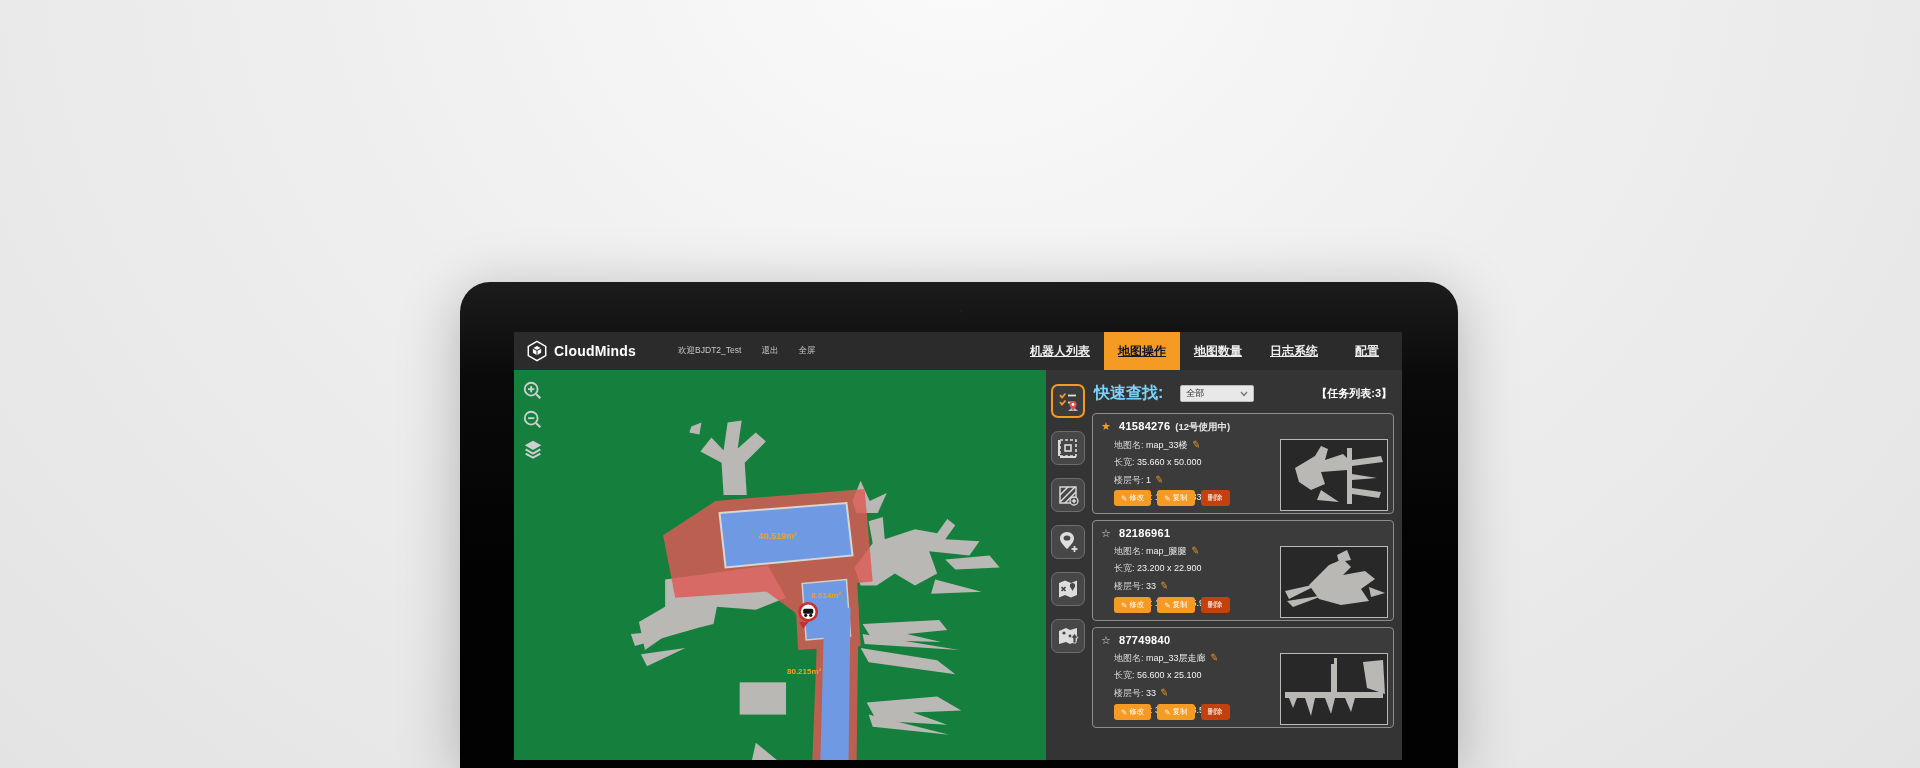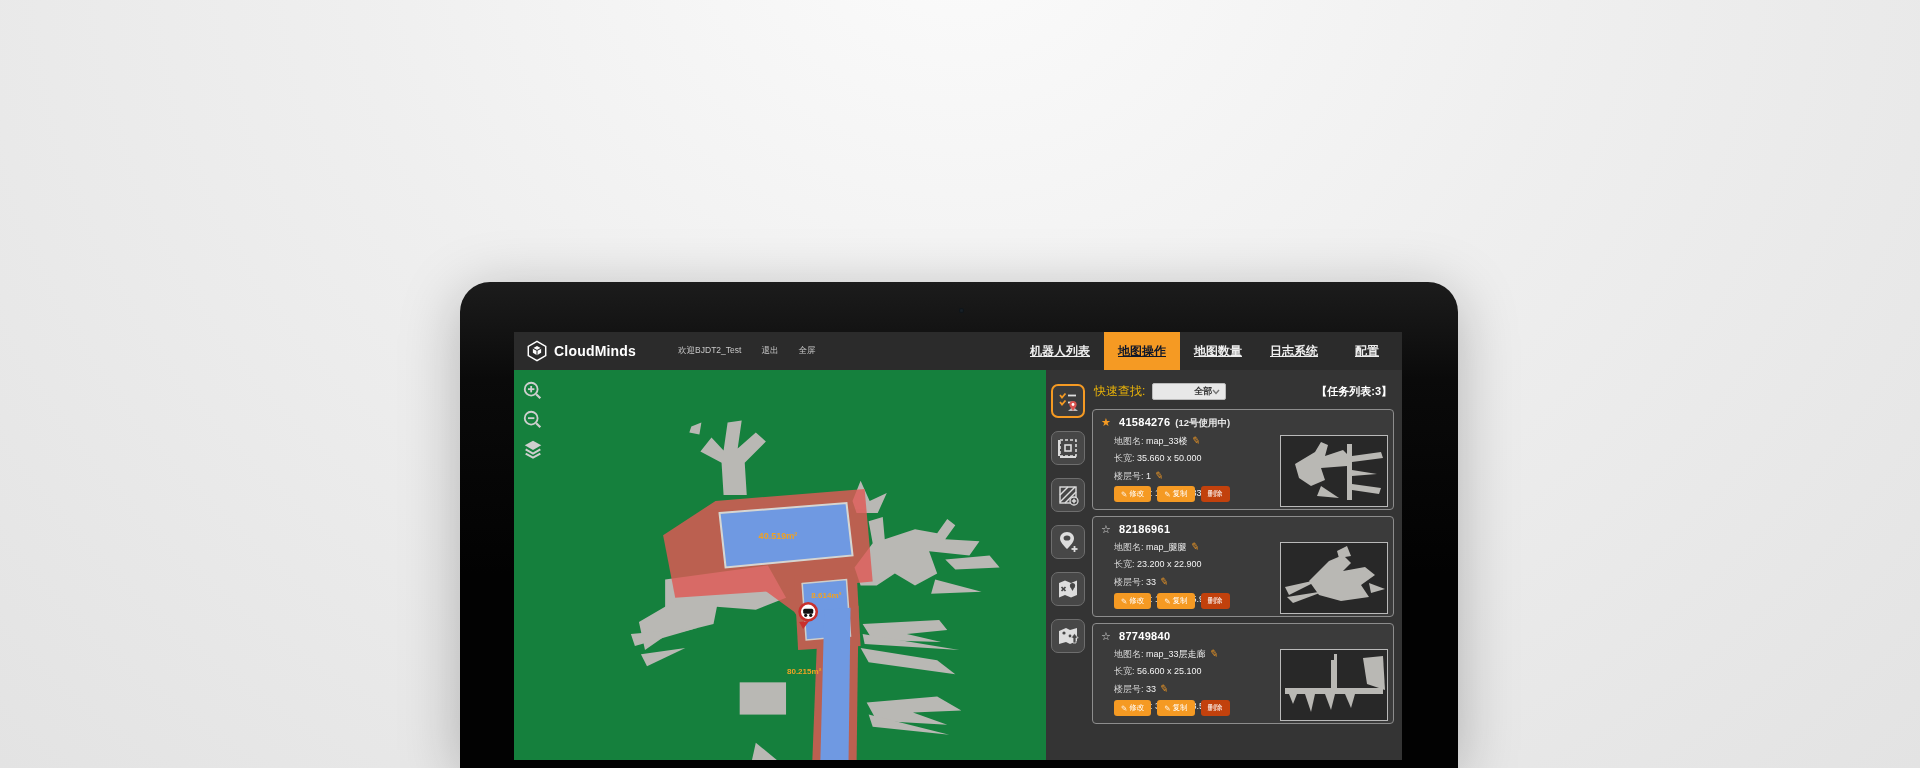--- a/index.html
+++ b/index.html
@@ -35,24 +35,24 @@
   .map-ctrl { width:22px; height:22px; cursor:pointer; }
 
   .tool-col { width:44px; padding-top:14px; display:flex; flex-direction:column; gap:13px; align-items:center; }
   .tool-btn { width:34px; height:34px; border-radius:7px; background:#474747; border:1px solid #6e6e6e;
     display:flex; align-items:center; justify-content:center; cursor:pointer; }
   .tool-btn.active { border:2px solid #F59A23; background:#3c3c3c; }
 
   
   .panel { width:312px; padding:0 8px 0 2px; }
   .panel-top { display:flex; align-items:center; padding:13px 2px 9px 2px; }
-  .search-label { color:#eab308; font-size:12px; font-weight:normal; }
+  .search-label { color:#7dd3fc; font-size:16px; font-weight:bold; }
   .filter-select { width:74px; height:17px; background:#e8e8e8; border:1px solid #bbb; border-radius:2px;
-    margin-left:7px; display:flex; align-items:center; justify-content:flex-end;
-    padding:0 5px; font-size:9px; color:#333; cursor:pointer;font-weight:bold; }
+    margin-left:17px; display:flex; align-items:center; justify-content:space-between;
+    padding:0 5px; font-size:9px; color:#333; cursor:pointer; }
   .map-count { margin-left:auto; color:#fff; font-size:11px; font-weight:bold; }
 
   .map-card { position:relative; background:#3b3b3b; border:1px solid #8d8d8d; border-radius:4px;
     padding:6px 8px 7px 8px; margin-bottom:6px; height:101px; }
   .card-title { display:flex; align-items:baseline; gap:5px; }
   .star { font-size:11px; color:#dcdcdc; cursor:pointer; width:13px; }
   .star.on { color:#F59A23; }
   .card-id { color:#fff; font-size:11px; font-weight:bold; letter-spacing:.3px; }
   .card-suffix { color:#e8e8e8; font-size:9.5px; font-weight:bold; }
   .field { color:#d9d9d9; font-size:9px; margin-top:4.5px; padding-left:13px; }

